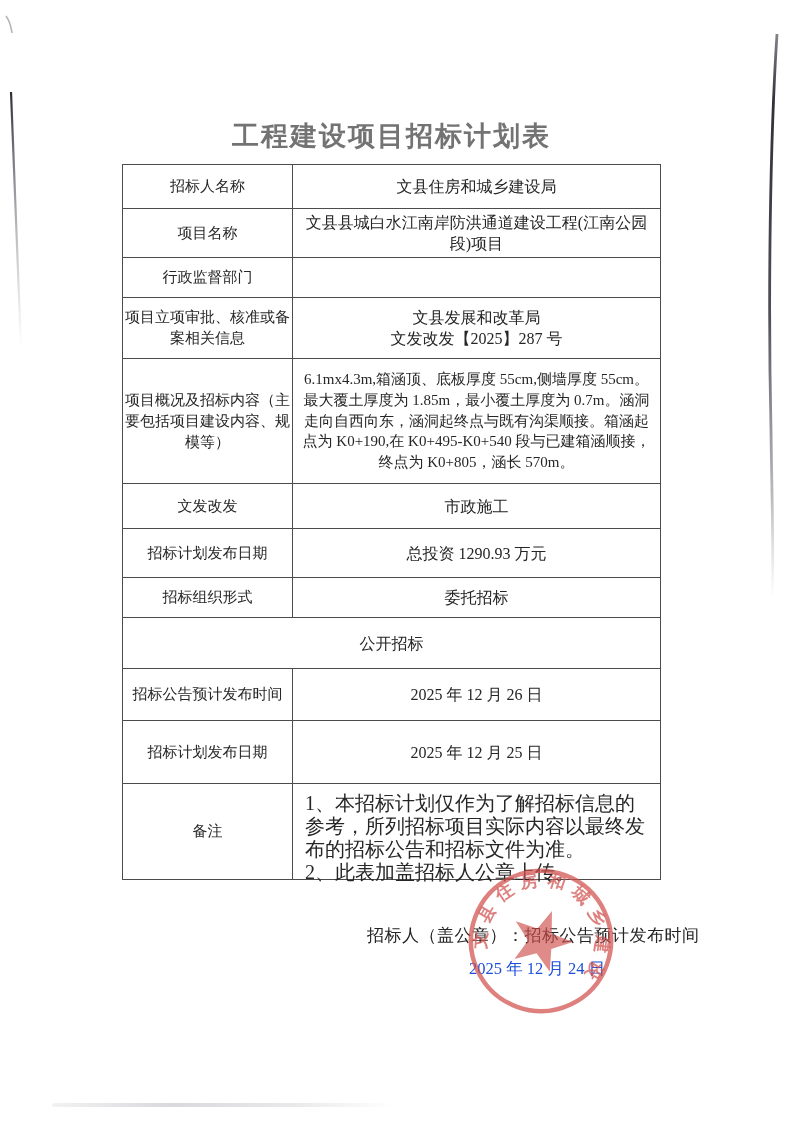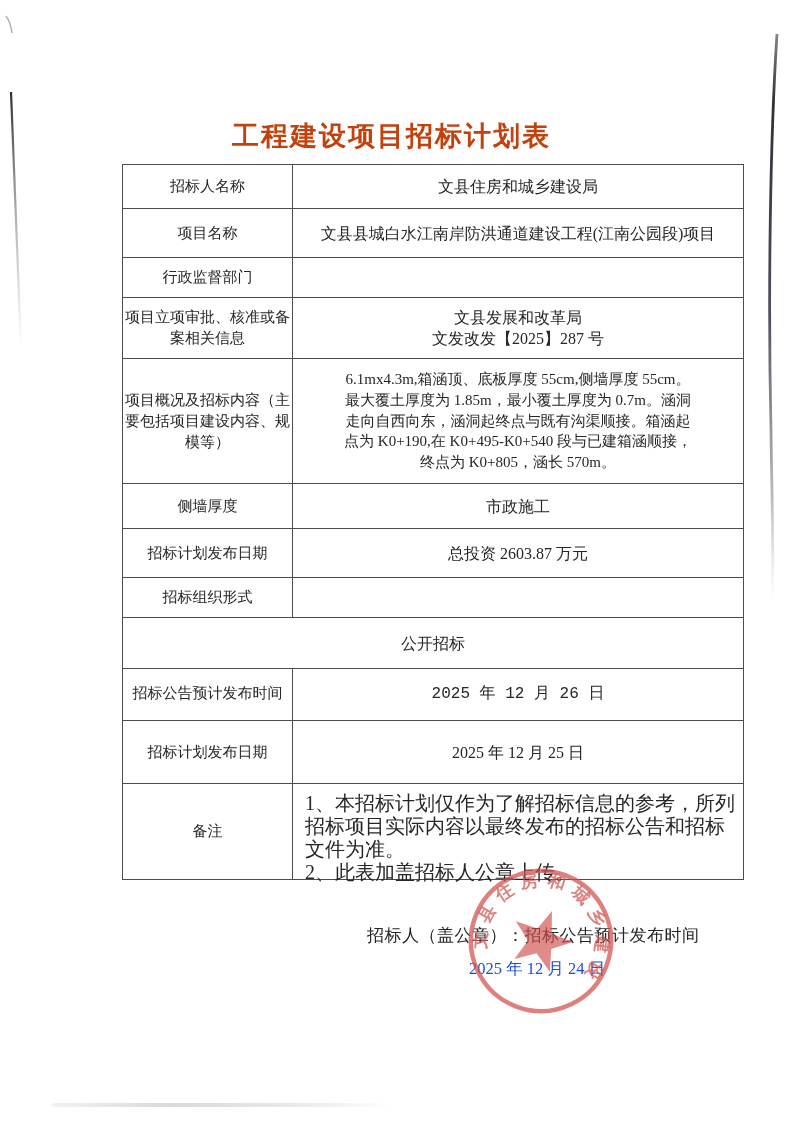--- a/index.html
+++ b/index.html
@@ -10,41 +10,41 @@
     background:#ffffff;
     font-family:"Liberation Serif","DejaVu Serif",serif;
     color:#262626;
     overflow:hidden;
   }
   .artifacts { position:absolute; left:0; top:0; width:793px; height:1122px; pointer-events:none; }
 
   .doc-title {
     position:absolute; left:122px; top:118px; width:539px;
     text-align:center; font-size:27px; font-weight:bold; letter-spacing:2px;
-    color:#c2410c;
+    color:#737373;
   }
 
   .btable {
-    position:absolute; left:122px; top:164px; width:622px;
+    position:absolute; left:122px; top:164px; width:539px;
     border:1px solid #4c4c4c;
   }
   .trow { display:flex; border-bottom:1px solid #4c4c4c; }
   .trow:last-child { border-bottom:none; }
   .cell-label {
     width:170px; border-right:1px solid #4c4c4c;
     display:flex; flex-direction:column; justify-content:center;
     text-align:center; font-size:15px; line-height:21px; padding:2px 2px;
   }
   .cell-value {
     flex:1; display:flex; flex-direction:column; justify-content:center;
     text-align:center; font-size:16px; line-height:21px; padding:2px 8px;
   }
   .r1{height:44px;} .r2{height:49px;} .r3{height:40px;} .r4{height:61px;}
   .r5{height:125px;} .r6{height:45px;} .r7{height:49px;} .r8{height:40px;}
-  .r9{height:51px;} .r10{height:52px;font-family:Liberation Mono, monospace;} .r11{height:63px;} .r12{height:95px;}
+  .r9{height:51px;} .r10{height:52px;} .r11{height:63px;} .r12{height:95px;}
   .r4 .cell-value { }
   .r5 .cell-value { font-size:15px; line-height:20.8px; padding:2px 5px; }
   .r12 .cell-value {
     justify-content:flex-start; text-align:left;
     font-size:20px; line-height:23px; padding:8px 6px 6px 12px;
   }
 
   .sign-line {
     position:absolute; left:367px; top:924px;
     font-size:17px; letter-spacing:0.5px; color:#242424;
@@ -118,31 +118,32 @@
     <div class="cell-value">
       <div>6.1mx4.3m,箱涵顶、底板厚度 55cm,侧墙厚度 55cm。</div>
       <div>最大覆土厚度为 1.85m，最小覆土厚度为 0.7m。涵洞</div>
       <div>走向自西向东，涵洞起终点与既有沟渠顺接。箱涵起</div>
       <div>点为 K0+190,在 K0+495-K0+540 段与已建箱涵顺接，</div>
       <div>终点为 K0+805，涵长 570m。</div>
     </div>
   </div>
 
   <div class="trow r6">
-    <div class="cell-label">侧墙厚度</div>
+    <div class="cell-label">文发改发</div>
     <div class="cell-value">市政施工</div>
   </div>
 
   <div class="trow r7">
     <div class="cell-label">招标计划发布日期</div>
-    <div class="cell-value">总投资 2603.87 万元</div>
+    <div class="cell-value">总投资 1290.93 万元</div>
   </div>
 
   <div class="trow r8">
     <div class="cell-label">招标组织形式</div>
+    <div class="cell-value">委托招标</div>
   </div>
 
   <div class="trow r9">
     <div class="cell-value">公开招标</div>
   </div>
 
   <div class="trow r10">
     <div class="cell-label">招标公告预计发布时间</div>
     <div class="cell-value">2025 年 12 月 26 日</div>
   </div>

